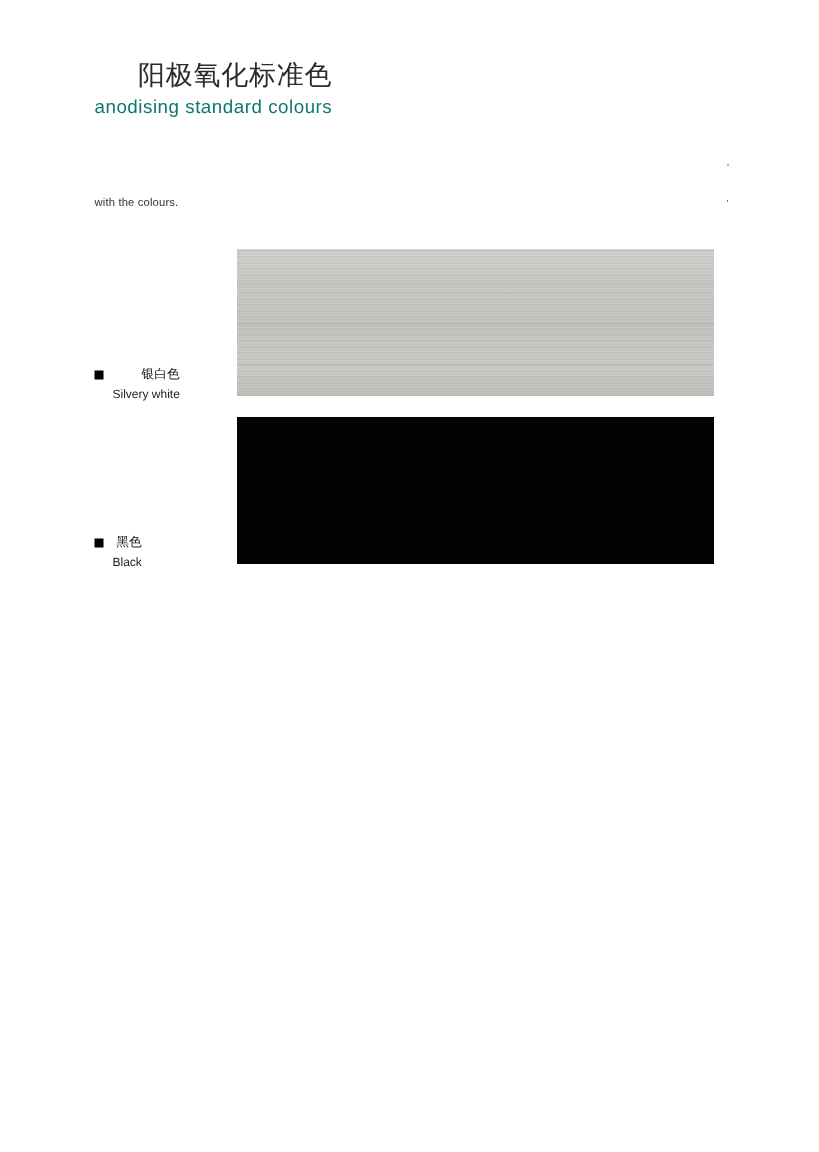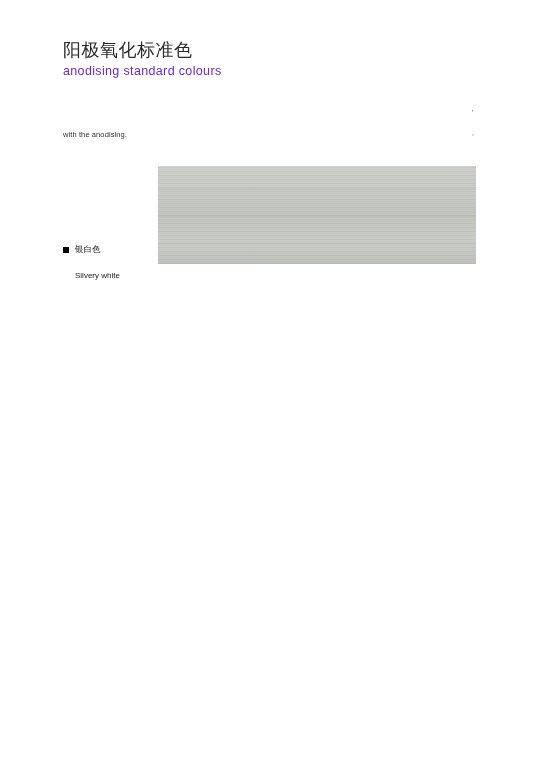--- a/index.html
+++ b/index.html
@@ -12,38 +12,39 @@
     background: #ffffff;
     font-family: "Liberation Sans", "DejaVu Sans", sans-serif;
     overflow: hidden;
     position: relative;
   }
 
   .page {
     position: relative;
     width: 546px;
     height: 768px;
+    text-align: right;
   }
 
   
   .header {
     position: absolute;
     left: 63px;
     top: 38px;
   }
   .title-cn {
     font-size: 18px;
     color: #2b2b2b;
     letter-spacing: 0.5px;
     line-height: 1.35;
     white-space: nowrap;
   }
   .title-en {
     font-size: 12.5px;
-    color: #6d28d9;
+    color: #0f766e;
     letter-spacing: 0.35px;
     line-height: 1.35;
     margin-top: 1px;
     white-space: nowrap;
   }
 
   
   .intro {
     position: absolute;
     left: 63px;
@@ -155,34 +156,34 @@
   }
   .label-cn {
     font-size: 8.5px;
     color: #1a1a1a;
     white-space: nowrap;
   }
   .label-en {
     font-size: 8px;
     color: #1a1a1a;
     white-space: nowrap;
-    margin-top: 16px;
+    margin-top: 3px;
   }
 </style>
 </head>
 <body>
 
 <div class="page">
 
   <div class="header">
     <div class="title-cn">阳极氧化标准色</div>
     <div class="title-en">anodising standard colours</div>
   </div>
 
-  <div class="intro">with the anodising.</div>
+  <div class="intro">with the colours.</div>
 
   <div class="margin-marks">
       <div class="margin-mark">'</div>
       <div class="margin-mark">,</div>
     </div>
 
   <div class="swatches">
       <div class="row">
         <div class="swatch" style="background: rgb(201, 203, 199);">
           <div class="sheen"></div>
@@ -190,15 +191,25 @@
           <div class="band"></div>
         </div>
         <div class="label">
           <span class="bullet"></span>
           <div class="label-text">
             <div class="label-cn">银白色</div>
             <div class="label-en">Silvery white</div>
           </div>
         </div>
       </div>
+      <div class="row">
+        <div class="swatch no-grain" style="background: rgb(3, 3, 3);"></div>
+        <div class="label">
+          <span class="bullet"></span>
+          <div class="label-text">
+            <div class="label-cn">黑色</div>
+            <div class="label-en">Black</div>
+          </div>
+        </div>
+      </div>
     </div>
 
 </div>
 
 </body></html>

